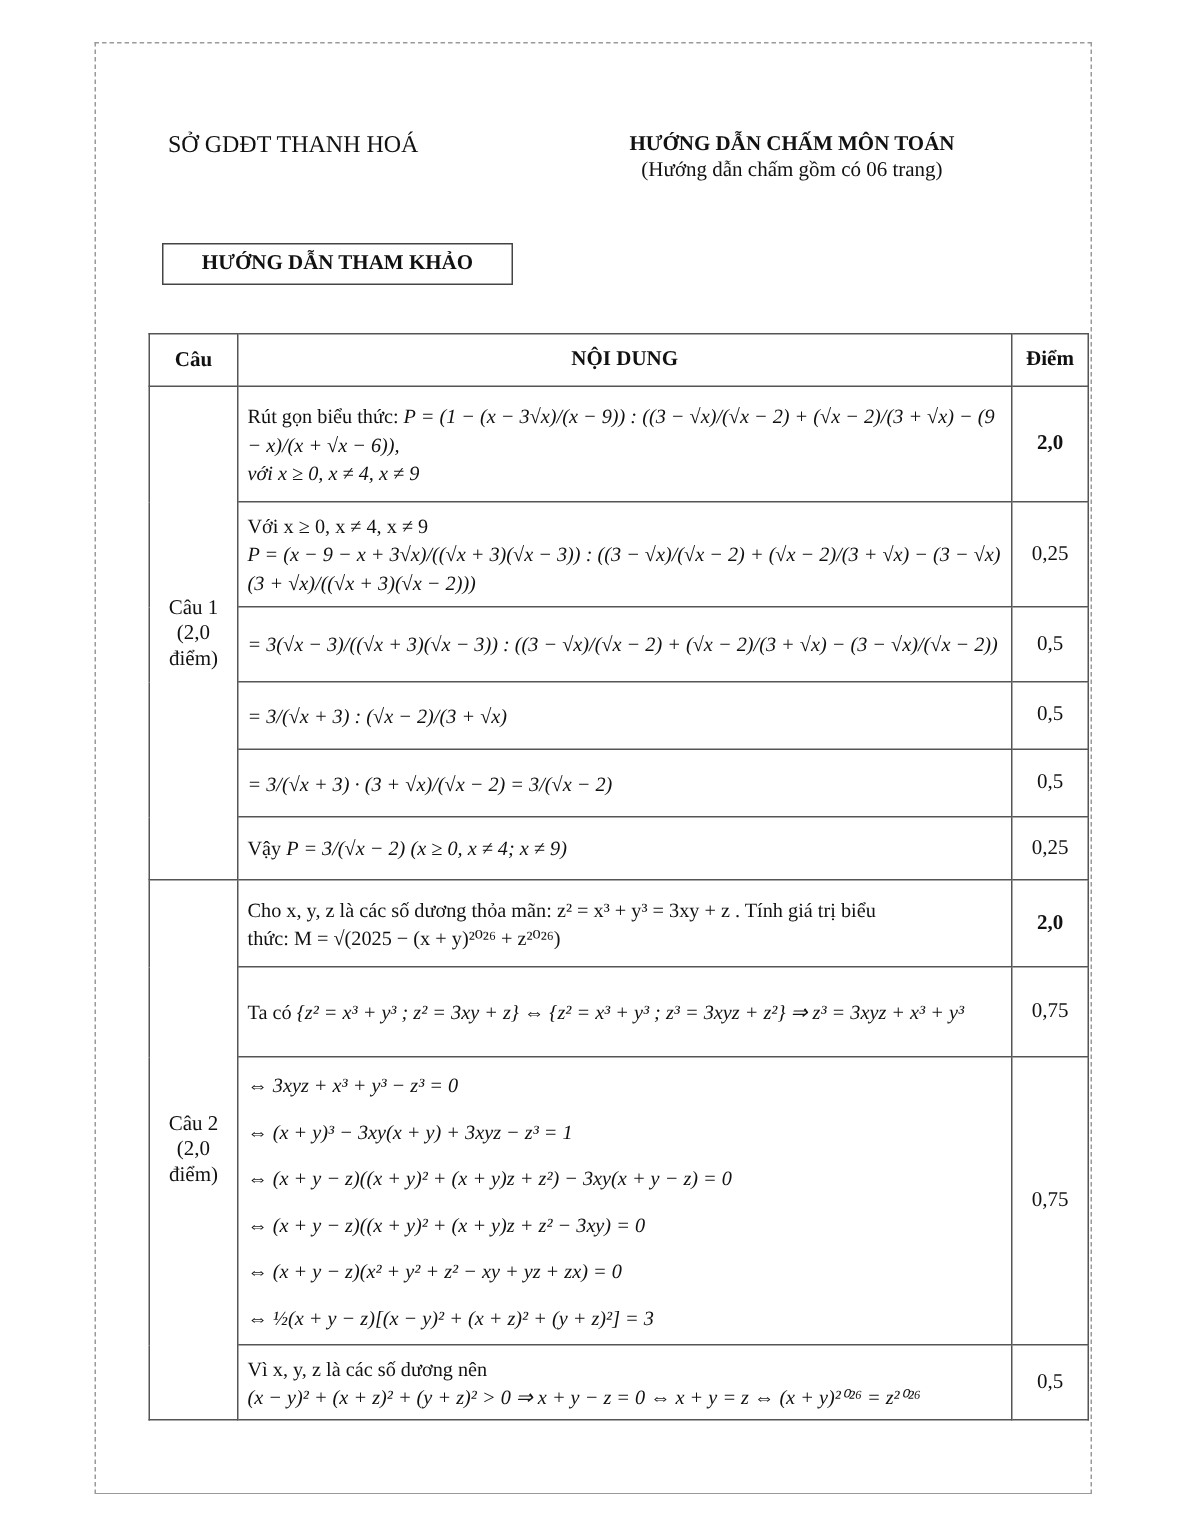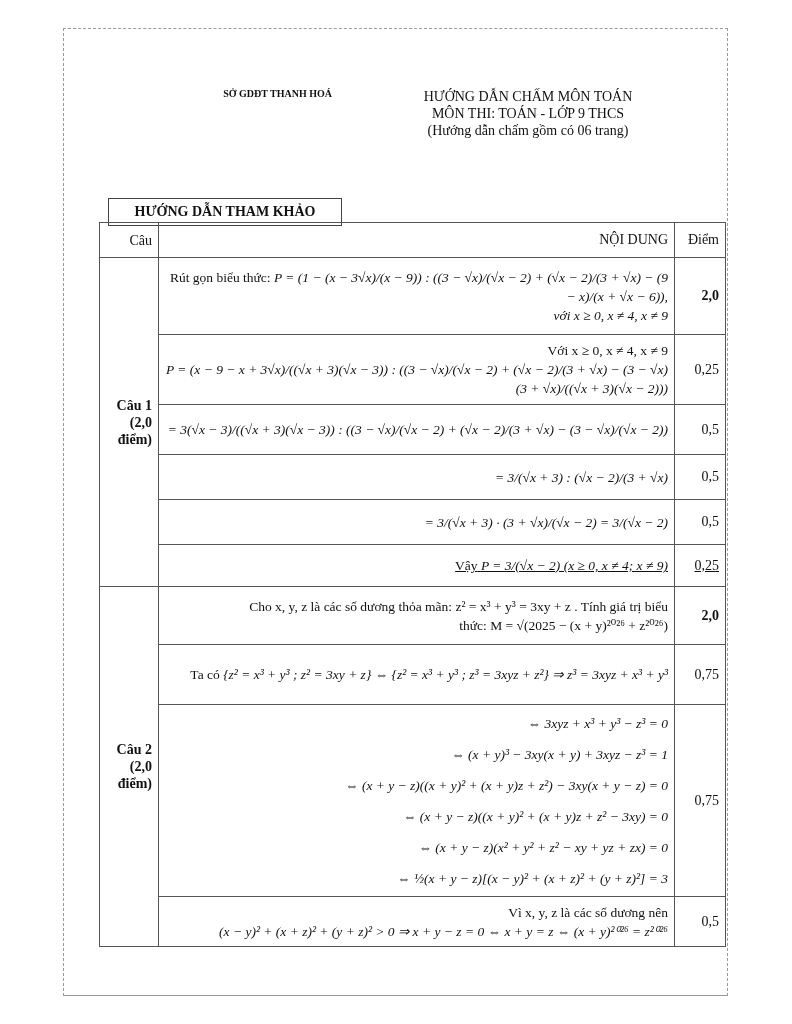--- a/index.html
+++ b/index.html
@@ -1,49 +1,48 @@
 <!DOCTYPE html>
 <html><head>
 <meta charset="utf-8">
 <style>
   html, body { margin:0; padding:0; background:#fff; }
   body { width:792px; height:1024px; position:relative; overflow:hidden;
          font-family:"Liberation Serif", "DejaVu Serif", serif; color:#111; }
   .page-frame { position:absolute; left:63px; top:28px; width:663px; height:966px;
          border:1px dashed #9a9a9a; border-bottom:1px solid #9a9a9a; }
-  .hdr-left { position:absolute; left:112px; top:88px; width:220px; text-align:right;
-         font-weight:bold; font-size:10px; }
+  .hdr-left { position:absolute; left:112px; top:88px; width:220px; text-align:left;
+         font-weight:normal; font-size:16px; }
   .hdr-right { position:absolute; left:392px; top:88px; width:272px; text-align:center;
          font-size:14px; line-height:17px; }
-  .hdr-right .b { font-weight:normal; }
+  .hdr-right .b { font-weight:bold; }
   .hdr-right .i { }
   .ref-box { position:absolute; left:108px; top:162px; width:232px; height:26px;
-         border:1px solid #444; text-align:center; line-height:26px; font-weight:bold; font-size:14px;margin-top:36px; }
+         border:1px solid #444; text-align:center; line-height:26px; font-weight:bold; font-size:14px; }
   table.grid { position:absolute; left:99px; top:222px; width:627px; border-collapse:collapse;
          font-size:14px; }
-  table.grid td, table.grid th { border:1px solid #555; padding:0 6px; vertical-align:middle;text-align:right; }
-  table.grid th { height:34px; font-weight:normal; text-align:right; }
-  .c1 { width:46px; text-align:center; font-weight:bold; line-height:17px; }
+  table.grid td, table.grid th { border:1px solid #555; padding:0 6px; vertical-align:middle; }
+  table.grid th { height:34px; font-weight:bold; text-align:center; }
+  .c1 { width:46px; text-align:center; font-weight:normal; line-height:17px; }
   .c3 { width:38px; text-align:center; }
   .bold { font-weight:bold;font-family:Liberation Serif, serif; }
   td.dash-t { border-top:1px dashed #777 !important; }
   .content { font-size:13.5px; line-height:19px; }
   .m { font-style:italic; font-family:"Liberation Serif", serif; }
   .line { display:block; }
 </style>
 </head>
 <body>
 
 <div class="page-frame"></div>
 
 <div class="hdr-left">SỞ GDĐT THANH HOÁ</div>
 
 <div class="hdr-right">
   <div class="b">HƯỚNG DẪN CHẤM MÔN TOÁN</div>
-  <div class="b">MÔN THI: TOÁN - LỚP 9 THCS</div>
   <div class="i">(Hướng dẫn chấm gồm có 06 trang)</div>
 </div>
 
 <div class="ref-box">HƯỚNG DẪN THAM KHẢO</div>
 
 <table class="grid">
   <tbody>
       <tr>
     <th class="c1">Câu</th>
     <th>NỘI DUNG</th>
@@ -81,21 +80,21 @@
       <span class="m">= 3/(√x + 3) : (√x − 2)/(3 + √x)</span>
     </td>
     <td class="c3 dash-t">0,5</td>
   </tr>
   <tr style="height:45px;">
     <td class="content dash-t">
       <span class="m">= 3/(√x + 3) · (3 + √x)/(√x − 2) = 3/(√x − 2)</span>
     </td>
     <td class="c3 dash-t">0,5</td>
   </tr>
-  <tr style="height:42px;text-decoration:underline;">
+  <tr style="height:42px;">
     <td class="content dash-t">
       <span>Vậy</span>
       <span class="m">P = 3/(√x − 2)   (x ≥ 0, x ≠ 4; x ≠ 9)</span>
     </td>
     <td class="c3 dash-t">0,25</td>
   </tr>
 
   <tr style="height:58px;">
     <td class="c1" rowspan="4">
       <span class="line">Câu 2</span>

